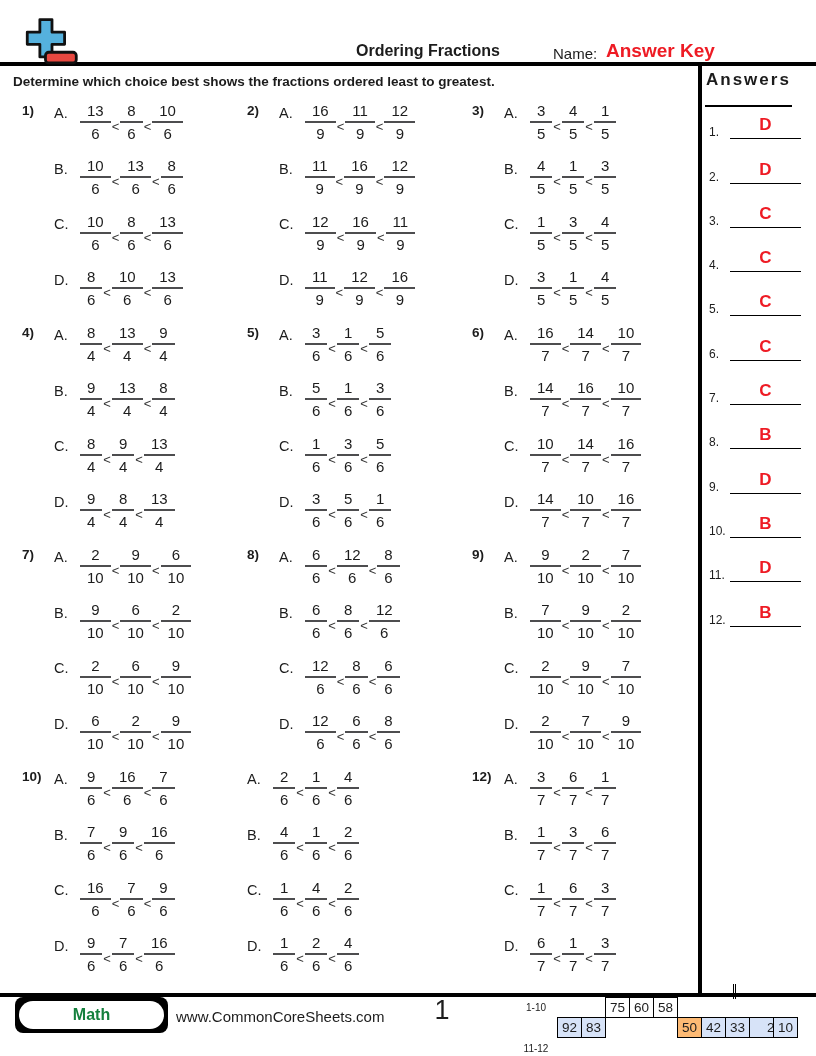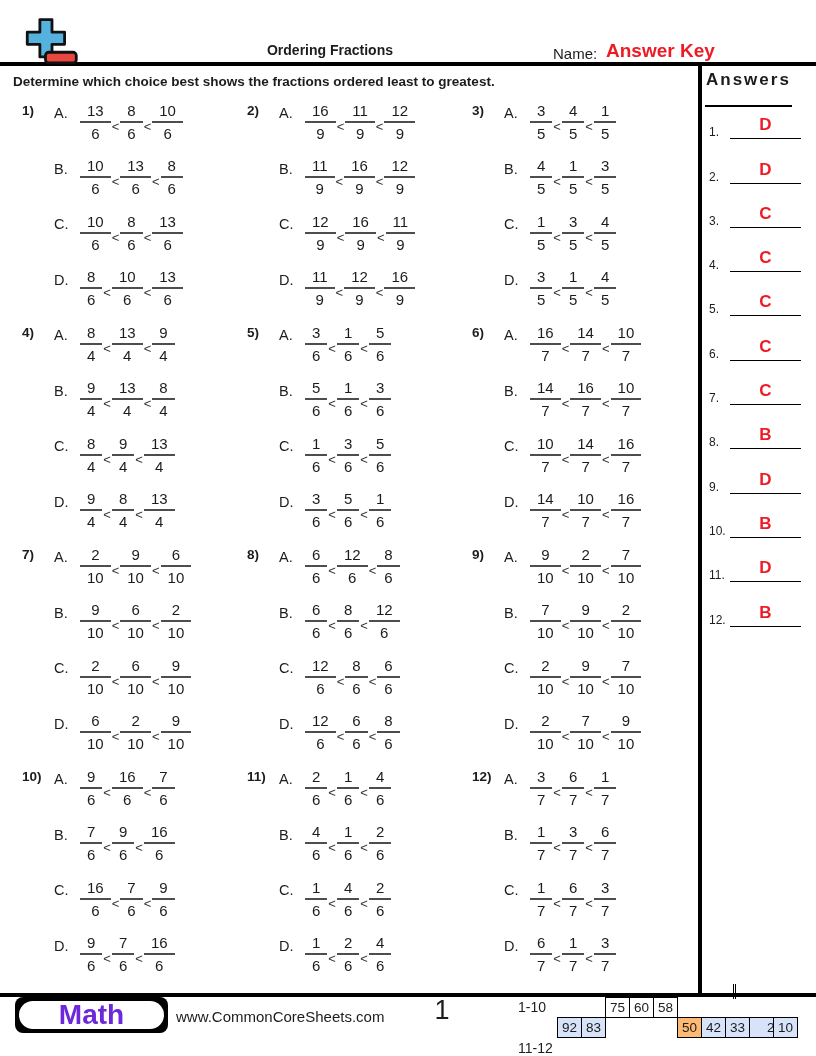--- a/index.html
+++ b/index.html
@@ -4,22 +4,22 @@
 <style>
   * { margin:0; padding:0; box-sizing:border-box; }
   html,body { width:816px; height:1056px; }
   body {
     position:relative; background:#ffffff; color:#1c1c1c;
     font-family:"Liberation Sans","DejaVu Sans",sans-serif;
     overflow:hidden;
   }
   
   .logo { position:absolute; left:24px; top:15px; width:56px; height:53px; z-index:5; }
-  .page-title { position:absolute; left:160px; top:42px; width:340px; text-align:center;
-    font-size:14px; font-weight:600; }
+  .page-title { position:absolute; left:160px; top:42px; width:340px; text-align:right;
+    font-size:16px; font-weight:600; }
   .name-label { position:absolute; left:553px; top:45px; font-size:15px; }
   .name-value { position:absolute; left:606px; top:40px; font-size:19px; font-weight:bold; }
   .header-rule { position:absolute; left:0; top:62px; width:816px; height:4px; background:#000; }
   .instruction { position:absolute; left:13px; top:74px; width:680px; font-size:13.5px; font-weight:bold; }
 
   
   .answers-sep { position:absolute; left:698px; top:66px; height:927px; width:2px;
     border-left:2px solid #000; border-right:2px solid #000; }
   .answers-panel { position:absolute; left:705px; top:70px; width:106px; }
   .answers-title { display:inline-block; font-size:17px; font-weight:bold; letter-spacing:2px;
@@ -44,26 +44,26 @@
   .fnum { padding:0 7px 1px 7px; border-bottom:2px solid #4d4d4f; line-height:18px; }
   .fden { padding:2px 7px 0 7px; line-height:18px; }
   .lt { font-size:13px; color:#333; margin:0 1px; position:relative; top:4px; }
 
   
   .footer-rule { position:absolute; left:0; top:993px; width:816px; height:4px; background:#000; }
   .math-badge { position:absolute; left:15px; top:997px; width:153px; height:36px;
     background:#000; border-radius:8px; z-index:4; }
   .math-badge-inner { position:absolute; left:4px; right:4px; top:4px; bottom:4px;
     background:#fff; border-radius:15px; display:flex; align-items:center; justify-content:center; }
-  .math-badge-label { font-size:28px; font-weight:bold; color:#6d28d9; }
+  .math-badge-label { font-size:16px; font-weight:bold; color:#15803d; }
   .website { position:absolute; left:176px; top:1008px; font-size:15px; }
   .page-number { position:absolute; left:402px; top:995px; width:80px; text-align:center; font-size:27px; }
   .score-table { position:absolute; left:518px; top:997px; }
   .score-row { display:flex; }
-  .score-label { width:40px; text-align:left; padding-right:4px; font-size:14px; line-height:21px; }
+  .score-label { width:40px; text-align:center; padding-right:4px; font-size:10px; line-height:21px; }
   .score-cell { width:25px; height:21px; border:1px solid #000; margin-left:-1px;
     text-align:center; font-size:13.5px; line-height:19px; background:#fff; }
   .score-cell.hl { background:#d7e3f8;margin-top:20px; }
   .table-stub { position:absolute; left:733px; top:984px; width:3px; height:15px; z-index:6;
     border-left:1.5px solid #000; border-right:1.5px solid #000; }
 </style>
 </head>
 <body>
 
 <svg class="logo" viewBox="0 0 60 53">
@@ -868,21 +868,20 @@
           </span>
           <span class="lt">&lt;</span>
           <span class="frac">
             <span class="fnum">16</span>
             <span class="fden">6</span>
           </span>
         </div>
       </div>
     </div>
     <div class="question">
-      <div class="q-num">11)</div>
       <div class="choices">
         <div class="choice">
           <span class="c-letter">A.</span>
           <span class="frac">
             <span class="fnum">2</span>
             <span class="fden">6</span>
           </span>
           <span class="lt">&lt;</span>
           <span class="frac">
             <span class="fnum">1</span>

